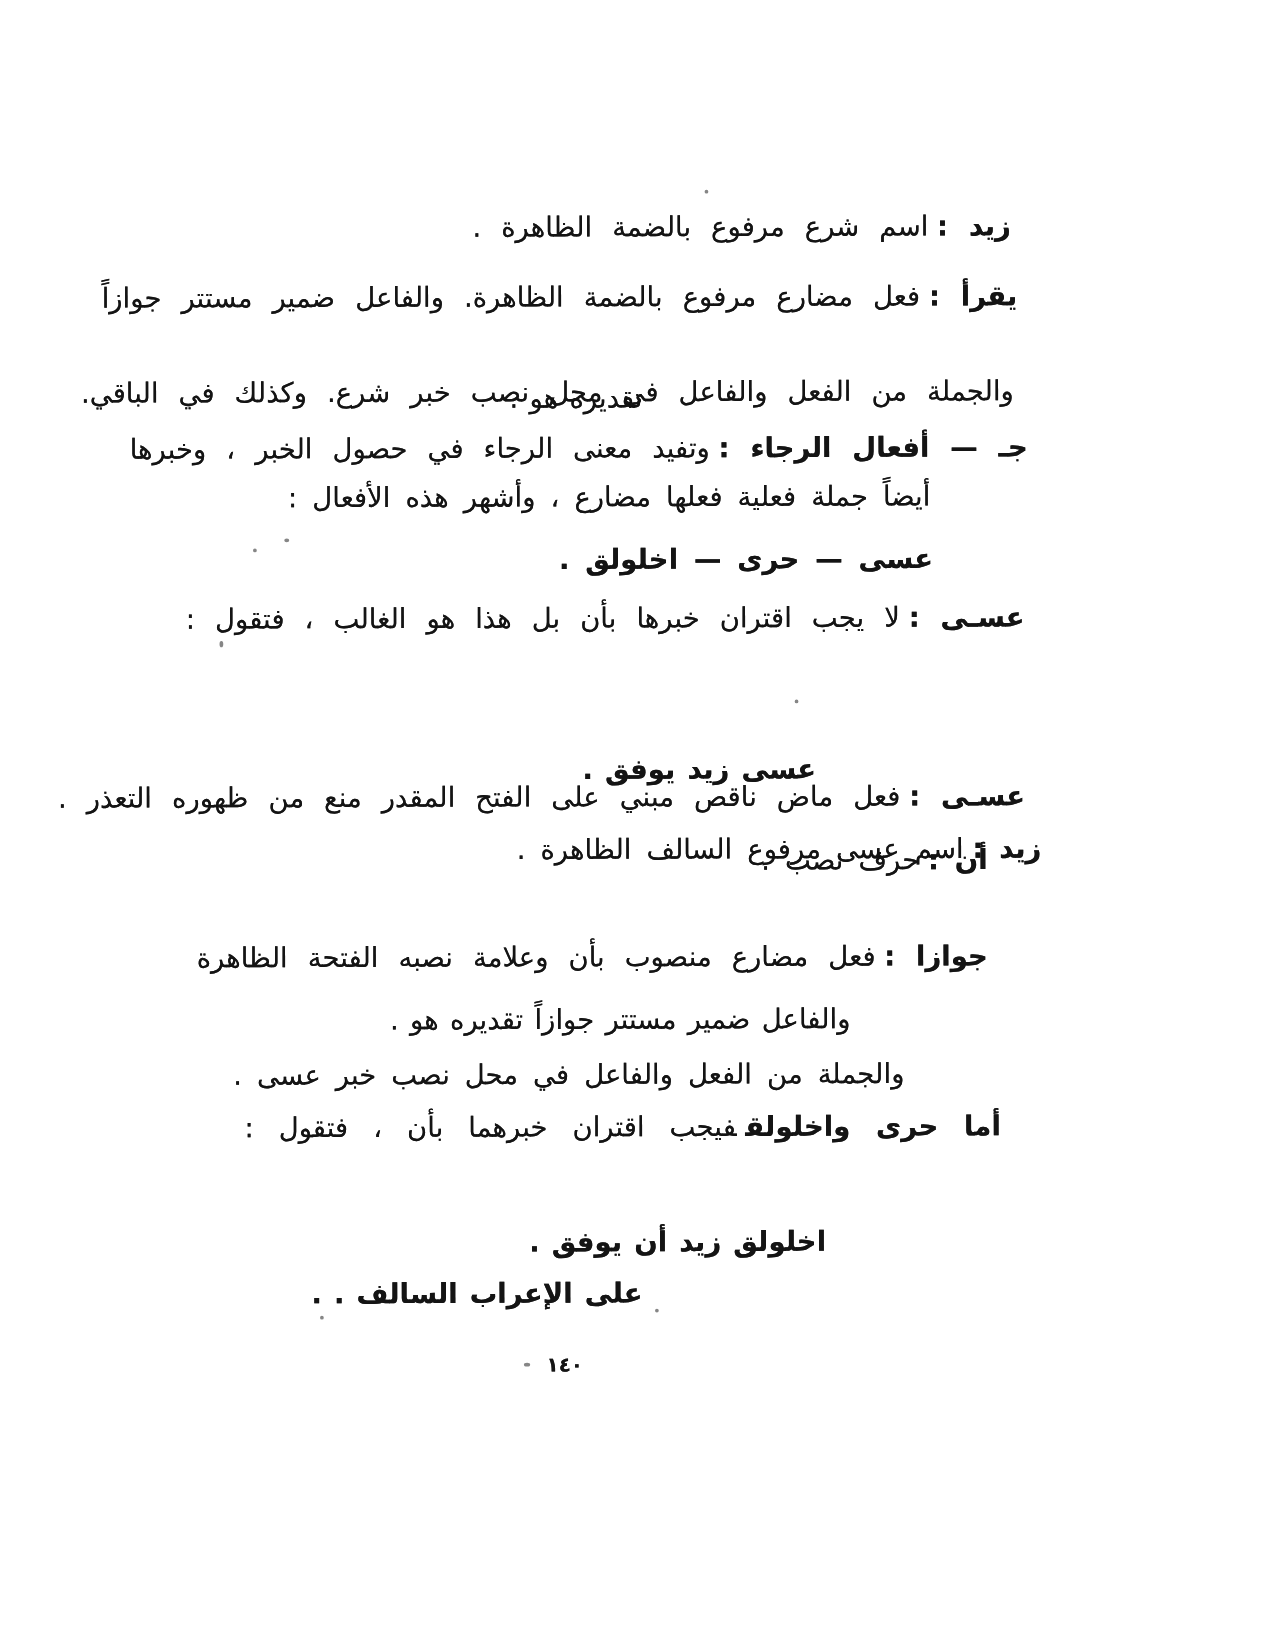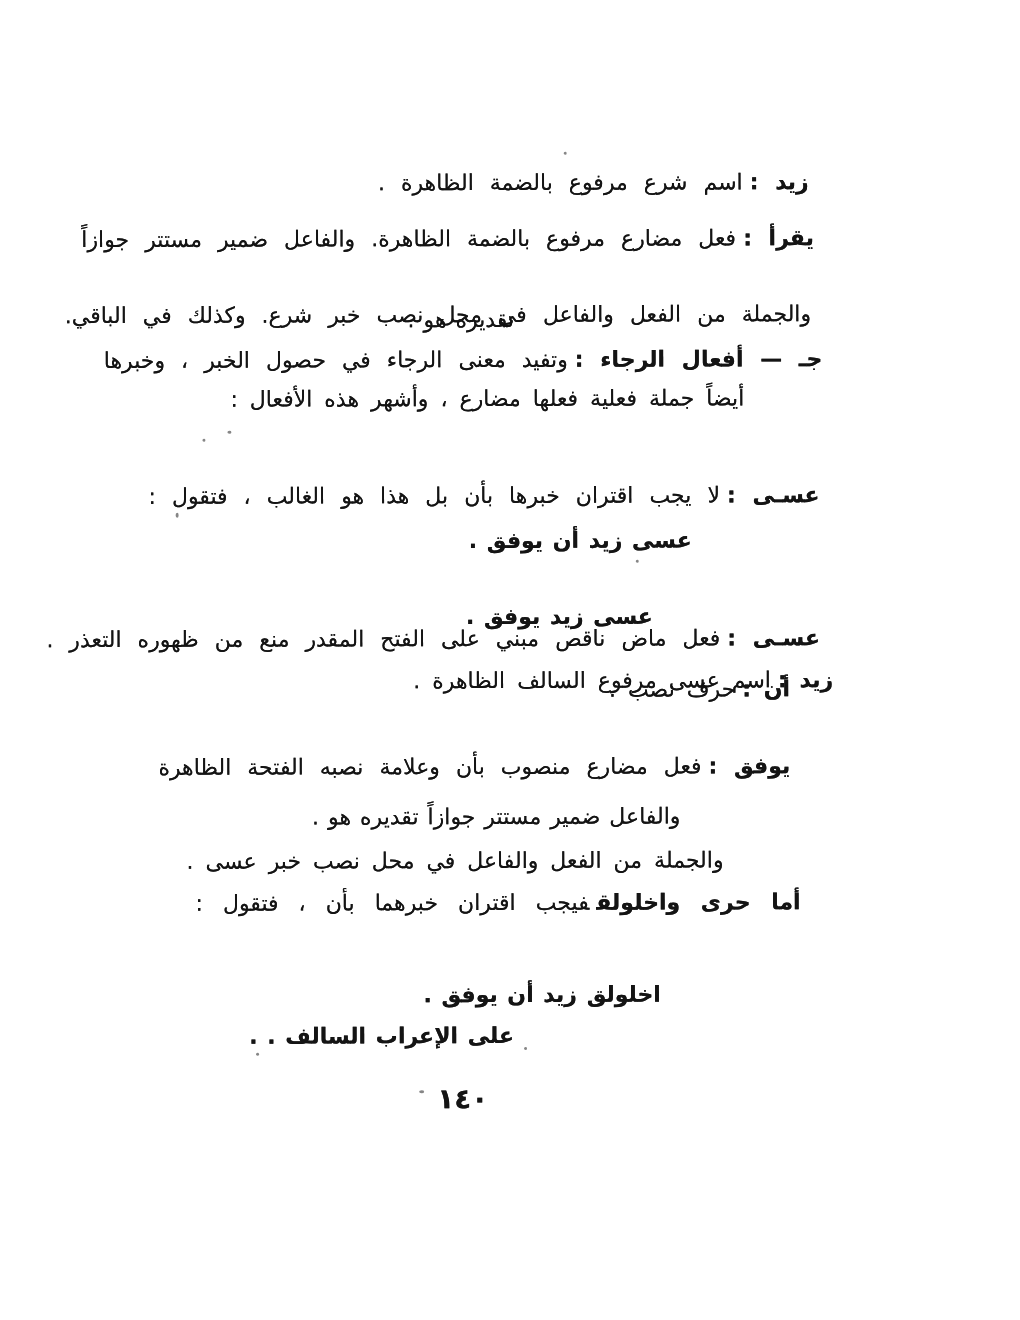--- a/index.html
+++ b/index.html
@@ -21,21 +21,21 @@
     text-shadow:0 0 0.5px rgba(0,0,0,.75);
   }
   .wide{word-spacing:9px;}
   .w2{word-spacing:13px;}
   .med{word-spacing:5px;}
   .bold{font-weight:bold;}
   .lbl{font-weight:bold;margin-left:7px;}
   .lbl:empty{margin-left:0;}
   .pageno{
     position:absolute;
-    font-size:28px;
+    font-size:16px;
     font-weight:bold;
     color:#141414;
     direction:rtl;
     text-shadow:0 0 0.5px rgba(0,0,0,.75);
   }
   .speck{
     position:absolute;
     background:#222;
     border-radius:50%;
     opacity:.55;
@@ -51,34 +51,34 @@
   <div class="line wide" style="top:226px;right:205px;"><span class="lbl">يقرأ :</span><span>فعل مضارع مرفوع بالضمة الظاهرة. والفاعل ضمير مستتر جوازاً</span></div>
 
   <div class="line" style="top:268px;right:505px;margin-top:39px;"><span class="lbl"></span><span>تقديره هو .</span></div>
 
   <div class="line wide" style="top:302px;right:208px;"><span class="lbl"></span><span>والجملة من الفعل والفاعل في محل نصب خبر شرع. وكذلك في الباقي.</span></div>
 
   <div class="line wide" style="top:347px;right:197px;"><span class="lbl">جـ — أفعال الرجاء :</span><span>وتفيد معنى الرجاء في حصول الخبر ، وخبرها</span></div>
 
   <div class="line med" style="top:386px;right:275px;"><span class="lbl"></span><span>أيضاً جملة فعلية فعلها مضارع ، وأشهر هذه الأفعال :</span></div>
 
+  <div class="line bold med" style="top:436px;right:273px;"><span class="lbl"></span><span>عسى — حرى — اخلولق .</span></div>
 
   <div class="line wide" style="top:483px;right:200px;"><span class="lbl">عسـى :</span><span>لا يجب اقتران خبرها بأن بل هذا هو الغالب ، فتقول :</span></div>
 
-  <div class="line bold" style="top:528px;right:328px;"><span class="lbl"></span><span>عسى زيد أن يوفق .</span></div>
 
   <div class="line bold" style="top:576px;right:367px;margin-top:28px;"><span class="lbl"></span><span>عسى زيد يوفق .</span></div>
 
   <div class="line wide" style="top:626px;right:200px;"><span class="lbl">عسـى :</span><span>فعل ماض ناقص مبني على الفتح المقدر منع من ظهوره التعذر .</span></div>
 
   <div class="line med" style="top:668px;right:187px;"><span class="lbl">زيد :</span><span>اسم عسى مرفوع السالف الظاهرة .</span></div>
 
   <div class="line med" style="top:677px;right:230px;"><span class="lbl">أن :</span><span>حرف نصب .</span></div>
 
-  <div class="line wide" style="top:754px;right:230px;"><span class="lbl">يوفق :</span><span>فعل مضارع منصوب بأن وعلامة نصبه الفتحة الظاهرة</span></div>
+  <div class="line wide" style="top:754px;right:230px;"><span class="lbl">جوازا :</span><span>فعل مضارع منصوب بأن وعلامة نصبه الفتحة الظاهرة</span></div>
 
   <div class="line" style="top:804px;right:340px;"><span class="lbl"></span><span>والفاعل ضمير مستتر جوازاً تقديره هو .</span></div>
 
   <div class="line med" style="top:848px;right:297px;"><span class="lbl"></span><span>والجملة من الفعل والفاعل في محل نصب خبر عسى .</span></div>
 
   <div class="line w2" style="top:890px;right:220px;"><span class="lbl">أما حرى واخلولق</span><span>فيجب اقتران خبرهما بأن ، فتقول :</span></div>
 
 
   <div class="line bold" style="top:1023px;right:507px;"><span class="lbl"></span><span>على الإعراب السالف . .</span></div>
 

